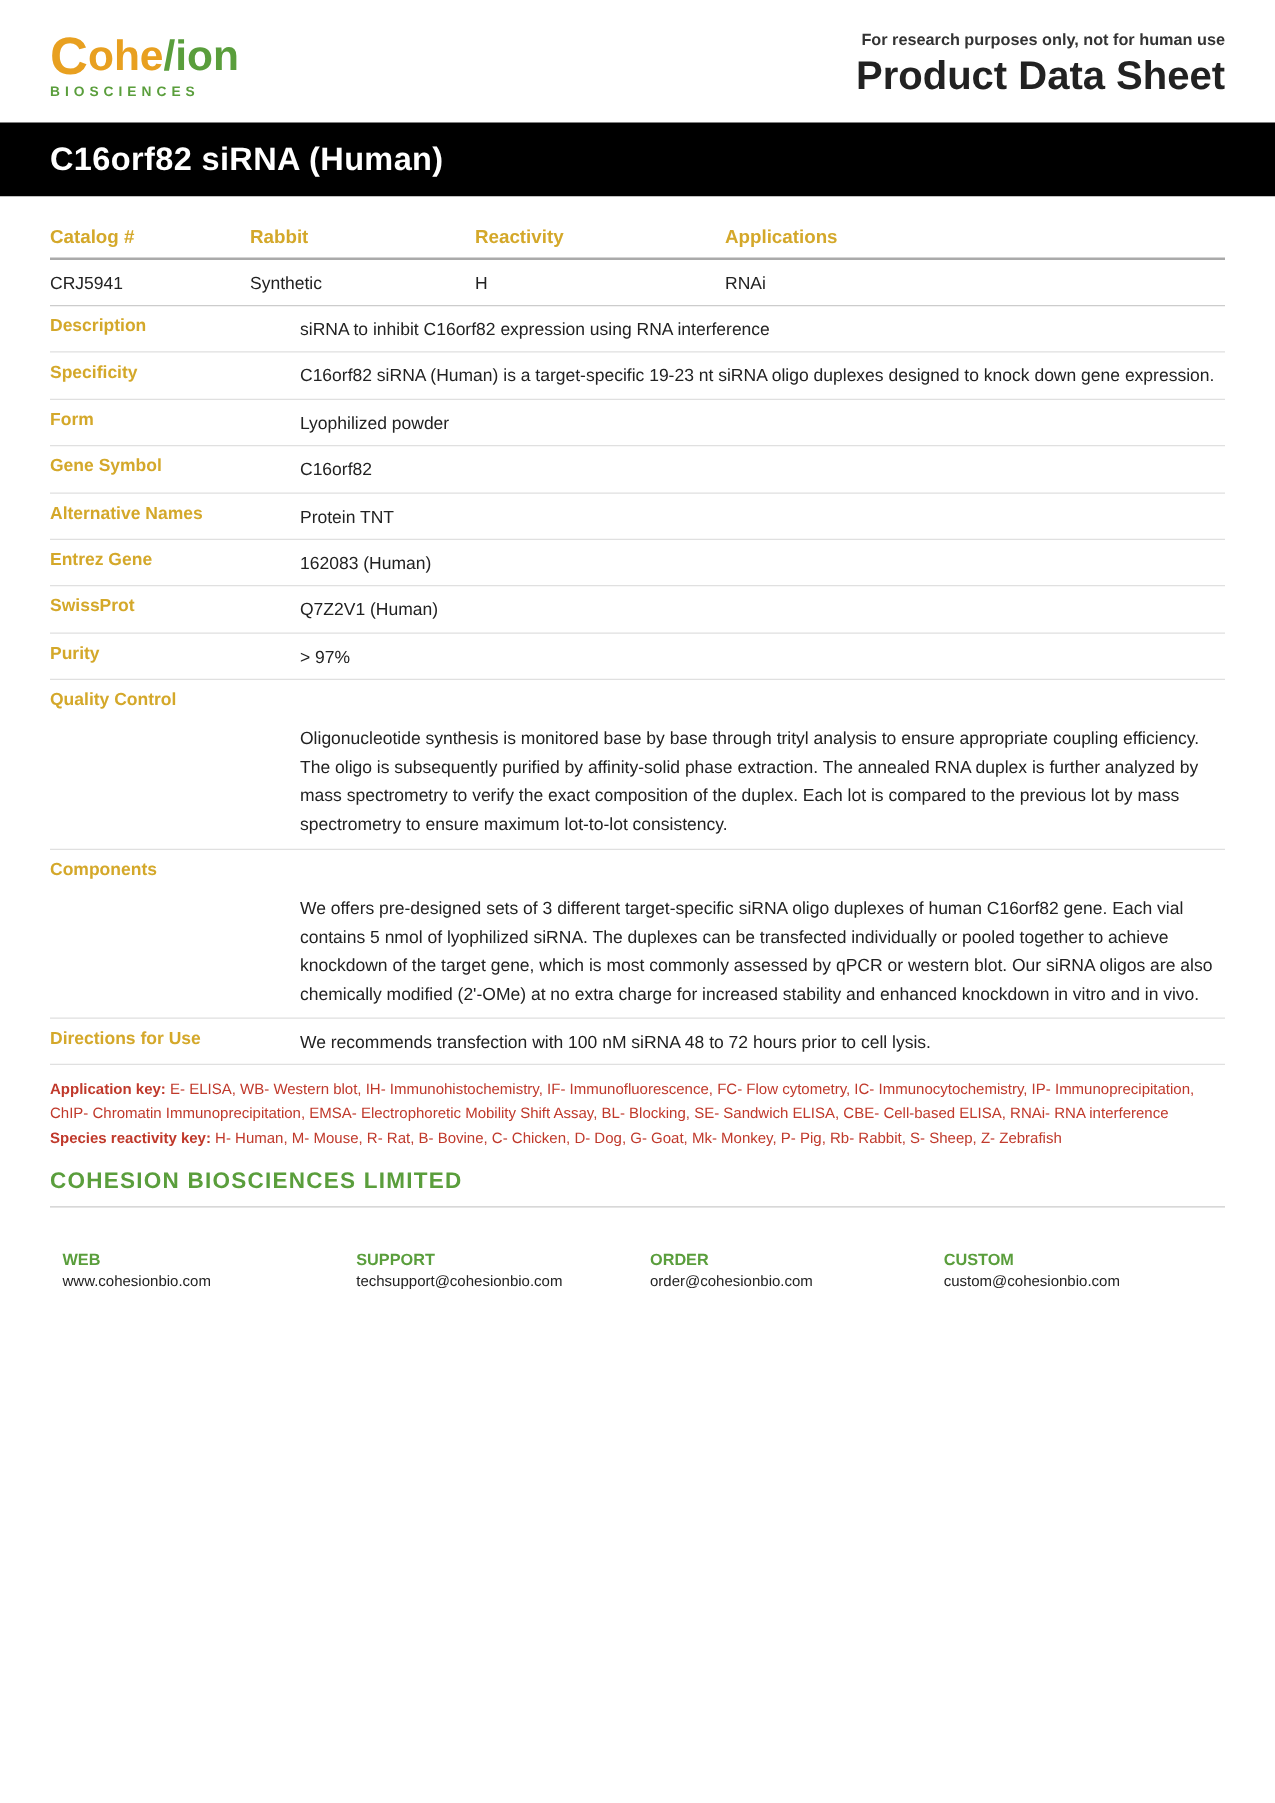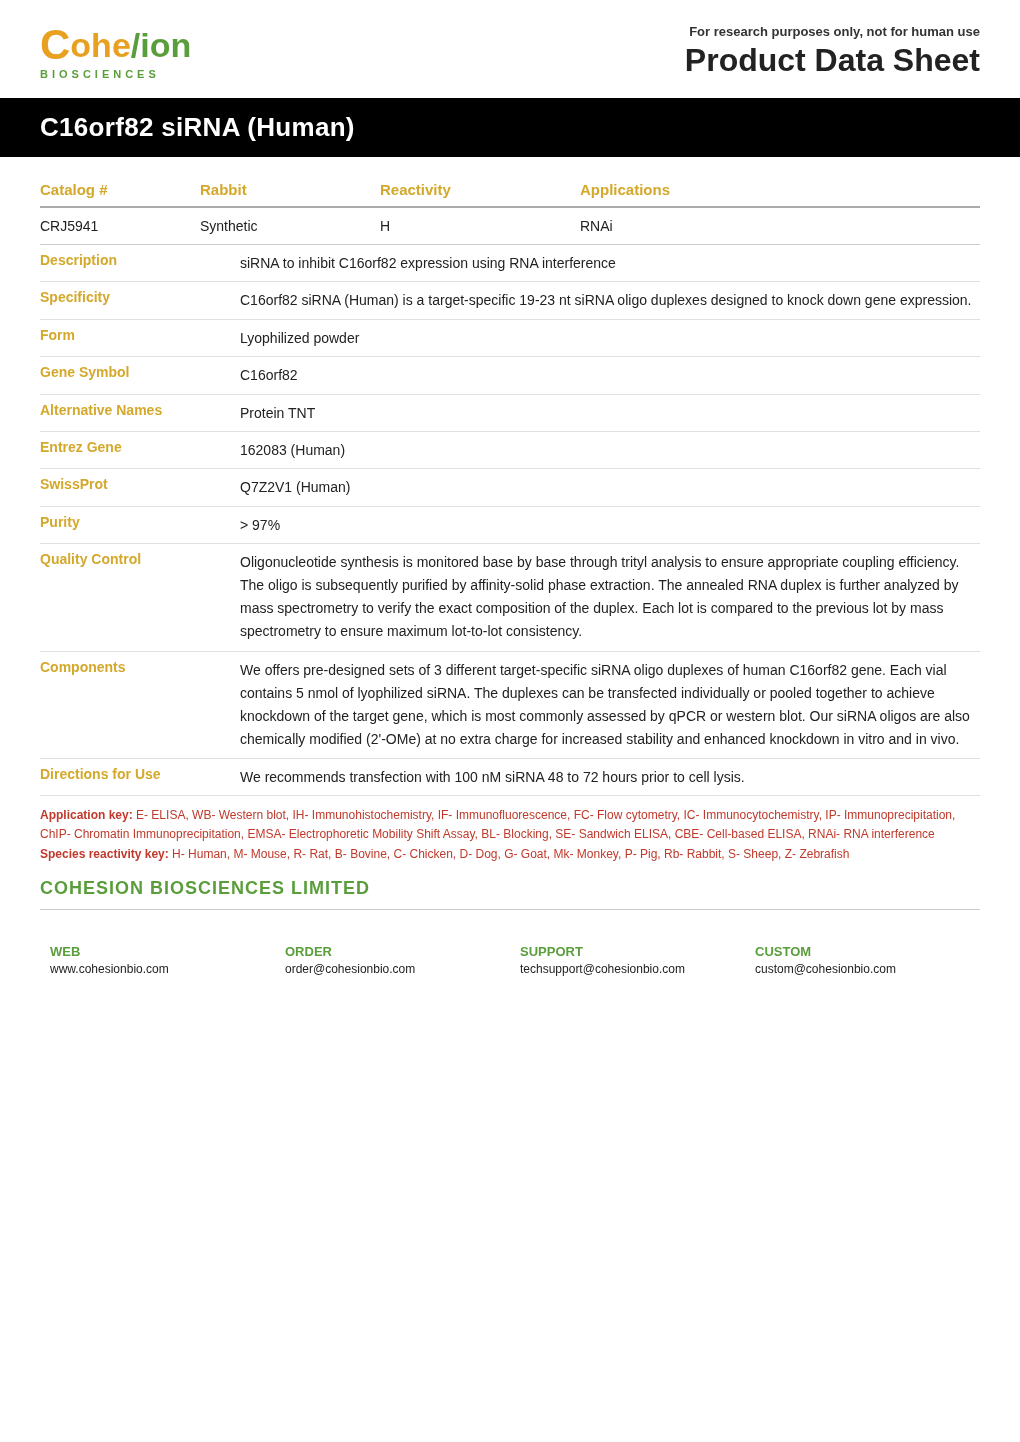--- a/index.html
+++ b/index.html
@@ -120,20 +120,21 @@
     .info-value {
       font-size: 14px;
       color: #222;
       line-height: 1.6;
       flex: 1;
     }
 
     
     .info-row.multiline .info-value {
       line-height: 1.65;
+      margin-top: 28px;
     }
 
     
     .application-key {
       margin-top: 10px;
       font-size: 12px;
       color: #c0392b;
       line-height: 1.6;
     }
     .application-key .label {
@@ -292,26 +293,26 @@
   </div>
 
   <div class="company-name">COHESION BIOSCIENCES LIMITED</div>
 
   <div class="footer">
     <div class="footer-col">
       <div class="footer-label">WEB</div>
       <div class="footer-value">www.cohesionbio.com</div>
     </div>
     <div class="footer-col">
+      <div class="footer-label">SUPPORT</div>
+      <div class="footer-value">techsupport@cohesionbio.com</div>
+    </div>
+    <div class="footer-col">
       <div class="footer-label">ORDER</div>
       <div class="footer-value">order@cohesionbio.com</div>
-    </div>
-    <div class="footer-col">
-      <div class="footer-label">SUPPORT</div>
-      <div class="footer-value">techsupport@cohesionbio.com</div>
     </div>
     <div class="footer-col">
       <div class="footer-label">CUSTOM</div>
       <div class="footer-value">custom@cohesionbio.com</div>
     </div>
   </div>
 
 </div>
 
 </body></html>

